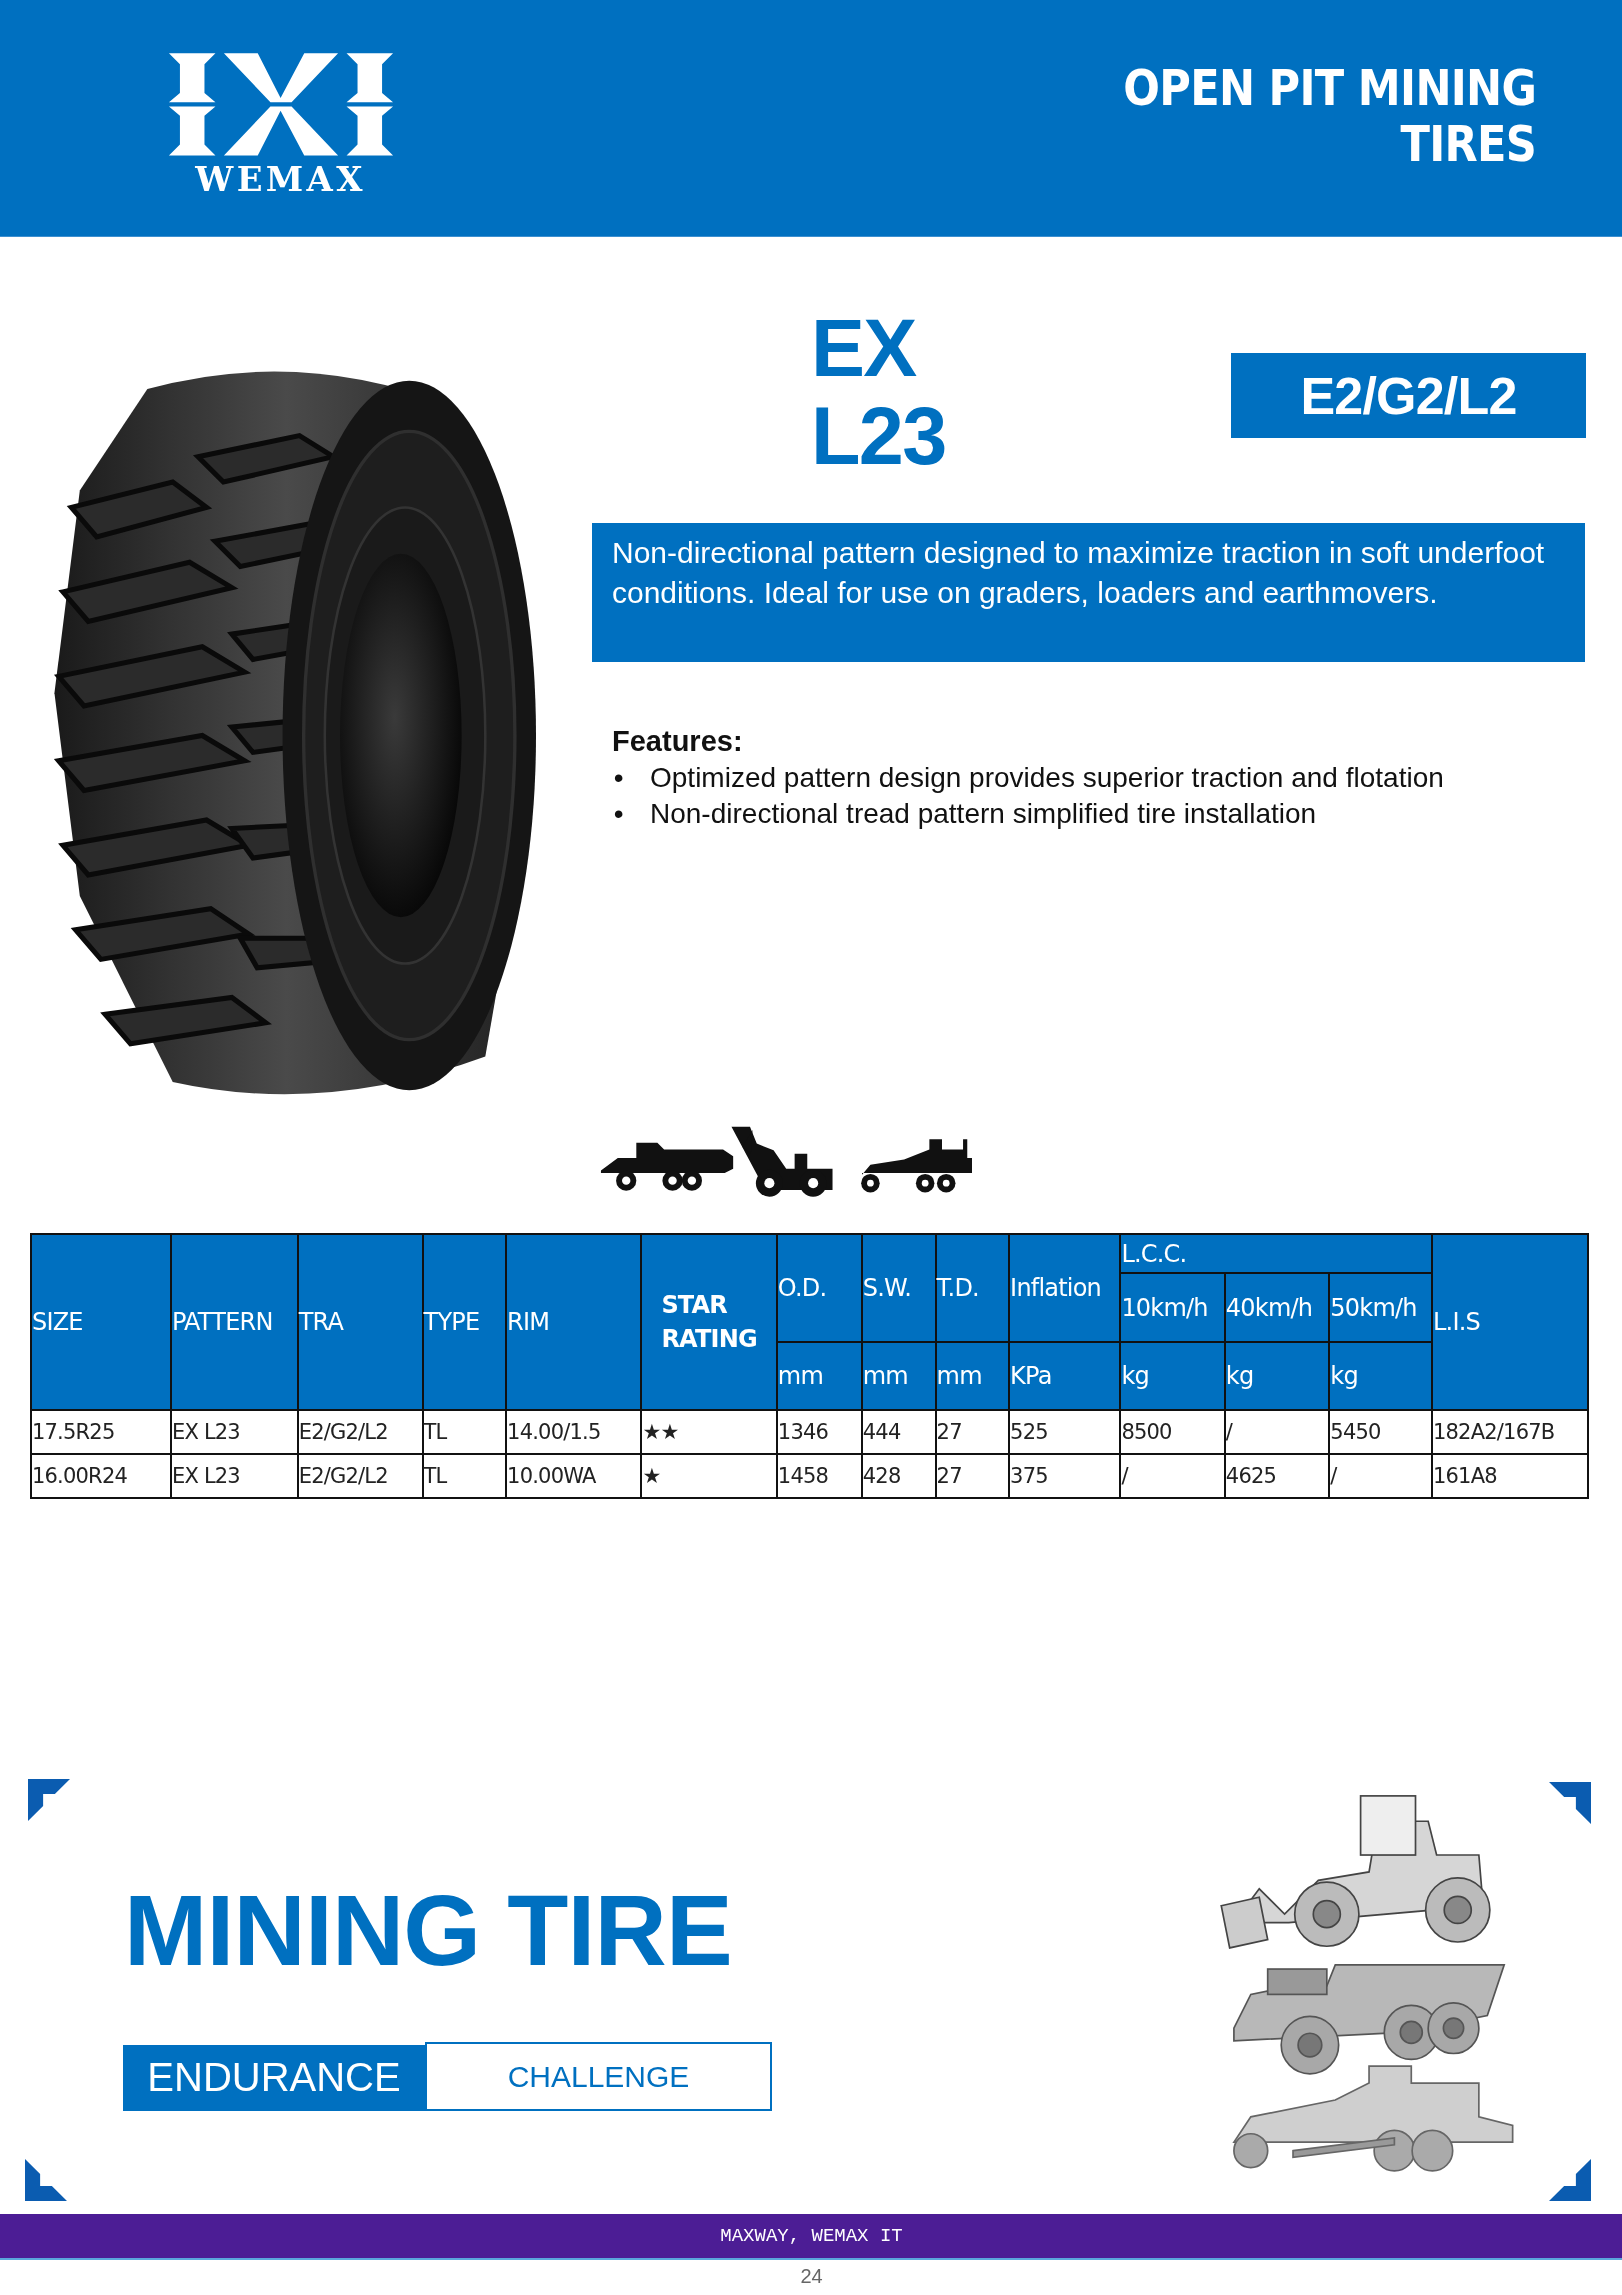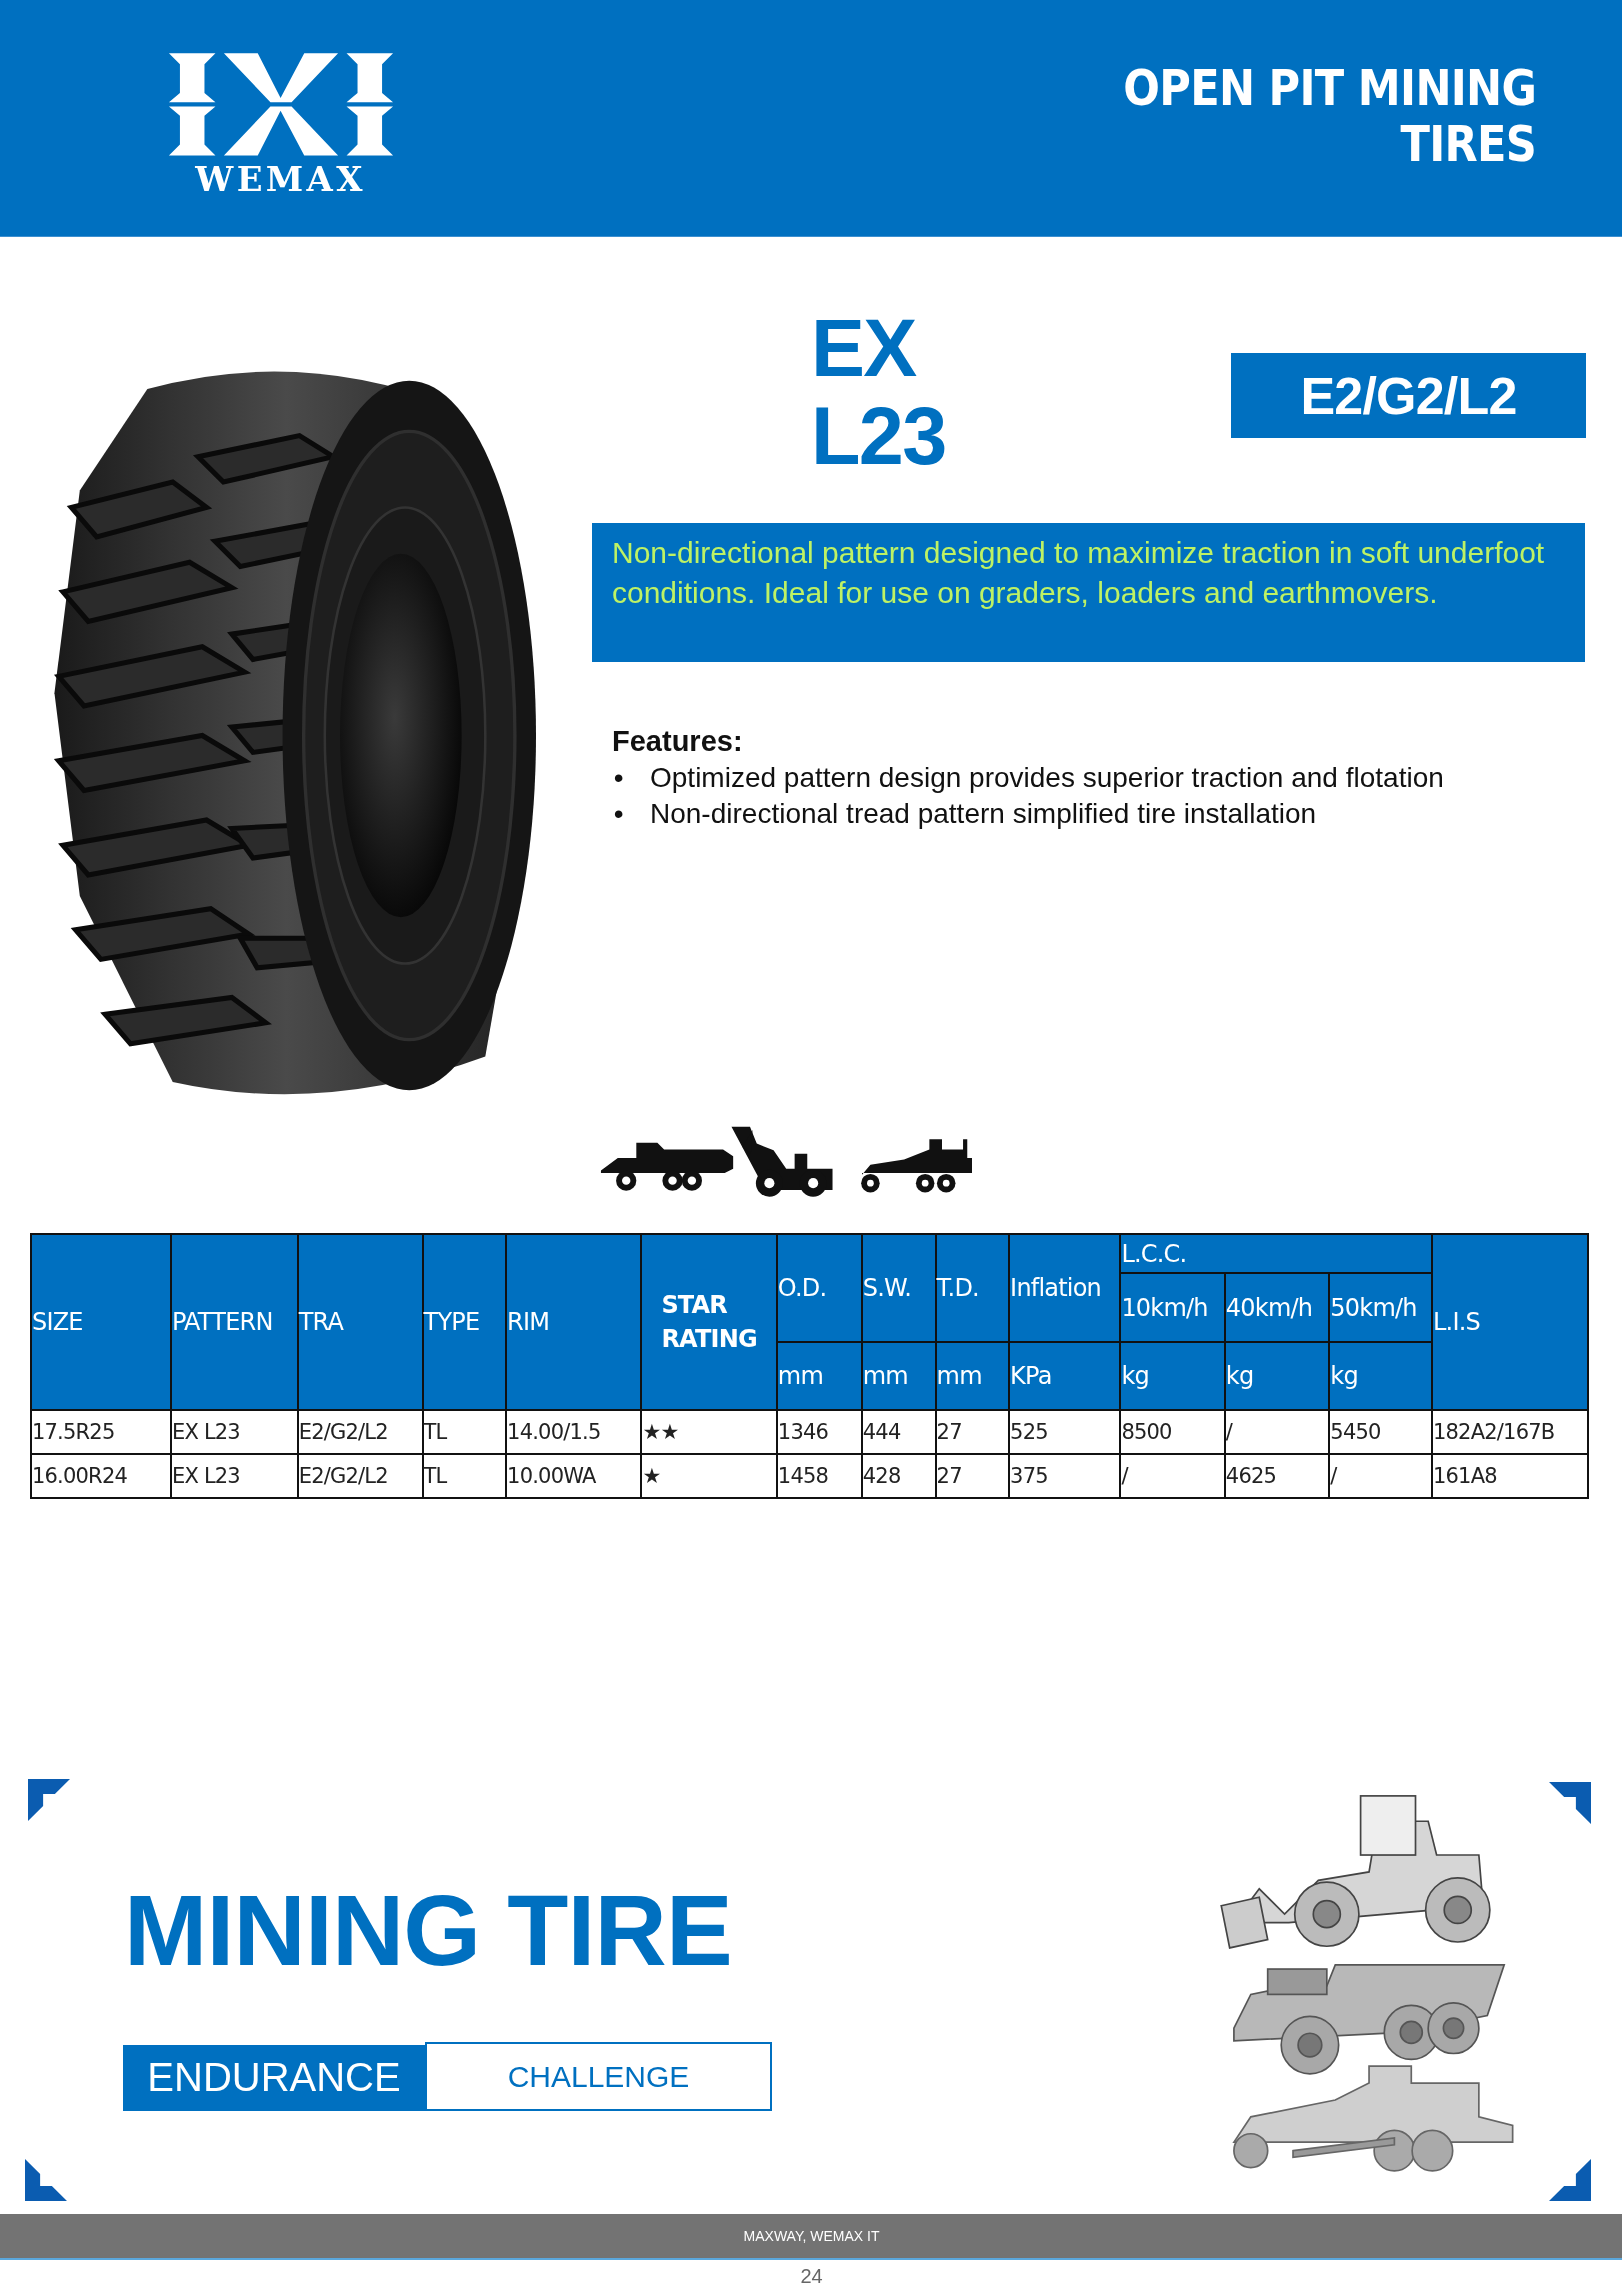--- a/index.html
+++ b/index.html
@@ -8,21 +8,21 @@
 
   .header { position: absolute; left: 0; top: 0; width: 1623px; height: 237px; background: #0070C0; border-bottom: 1.7px solid #3c8fd0; }
   .logo { position: absolute; left: 152px; top: 49px; width: 258px; height: 148px; }
   .header-title { position: absolute; right: 87px; top: 61px; text-align: right; color: #fff; font-family: "DejaVu Sans", sans-serif; font-weight: bold; font-size: 49px; line-height: 56px; letter-spacing: -0.8px; transform: scaleX(0.88); transform-origin: right top; }
 
   .tire { position: absolute; left: 46px; top: 355px; width: 490px; height: 761px; }
 
   .model { position: absolute; left: 811px; top: 304px; width: 203px; color: #0070C0; font-weight: bold; font-size: 81px; line-height: 88px; letter-spacing: -1.7px; }
   .tra-badge { position: absolute; left: 1231px; top: 353px; width: 355px; height: 85px; background: #0070C0; color: #fff; font-weight: bold; font-size: 52px; display: flex; align-items: center; justify-content: center; letter-spacing: -0.8px; }
 
-  .desc { position: absolute; left: 592px; top: 523px; width: 993px; height: 139px; background: #0070C0; color: #bef264; font-size: 30px; line-height: 40px; padding: 10px 20px 0 20px; }
+  .desc { position: absolute; left: 592px; top: 523px; width: 993px; height: 139px; background: #0070C0; color: #ffffff; font-size: 30px; line-height: 40px; padding: 10px 20px 0 20px; }
 
   .features { position: absolute; left: 612px; top: 723px; width: 972px; }
   .features-title { font-weight: bold; font-size: 29px; line-height: 37px; }
   .features ul { list-style: none; }
   .features li { font-size: 28px; line-height: 36px; position: relative; padding-left: 38px; }
   .features li::before { content: "\2022"; position: absolute; left: 1.7px; top: 0; }
 
   .vehicles { position: absolute; left: 592px; top: 1120px; width: 380px; height: 80px; }
 
   table.spec { position: absolute; left: 30px; top: 1233px; width: 1559px; border-collapse: collapse; font-family: "DejaVu Sans", sans-serif; }
@@ -35,21 +35,21 @@
 
   .corner { position: absolute; width: 42px; height: 42px; }
 
   .mining-title { position: absolute; left: 124px; top: 1875px; color: #0070C0; font-weight: bold; font-size: 100px; line-height: 110px; letter-spacing: -0.8px; }
   .tagline { position: absolute; left: 123px; top: 2042px; height: 69px; display: flex; }
   .tag-endurance { width: 302px; height: 66px; margin-top: 2.5px; background: #0070C0; color: #fff; font-size: 40px; display: flex; align-items: center; justify-content: center; }
   .tag-challenge { width: 347px; height: 69px; border: 2.5px solid #0070C0; color: #0070C0; font-size: 30px; display: flex; align-items: center; justify-content: center; }
 
   .machines { position: absolute; left: 1217px; top: 1779px; width: 321px; height: 397px; }
 
-  .footer-bar { position: absolute; left: 0; top: 2214px; width: 1623px; height: 46px; background: #737373; border-bottom: 2.5px solid #5aa7dc; color: #fff; font-size: 14px; display: flex; align-items: center; justify-content: center; }
+  .footer-bar { position: absolute; left: 0; top: 2214px; width: 1623px; height: 46px; background: #4c1d95; border-bottom: 2.5px solid #5aa7dc; color: #fff; font-size: 19px; display: flex; align-items: center; justify-content: center; font-family: Liberation Mono, monospace; }
   .page-num { position: absolute; left: 0; top: 2265px; width: 1623px; text-align: center; color: #666; font-size: 20px; }
 </style>
 </head>
 <body>
 
 <div class="header">
   <svg class="logo" viewBox="0 0 305 175">
     <g fill="#ffffff">
 
       <polygon points="20,5 75,5 62,18 62,52 75,63 20,63 33,52 33,18"></polygon>

